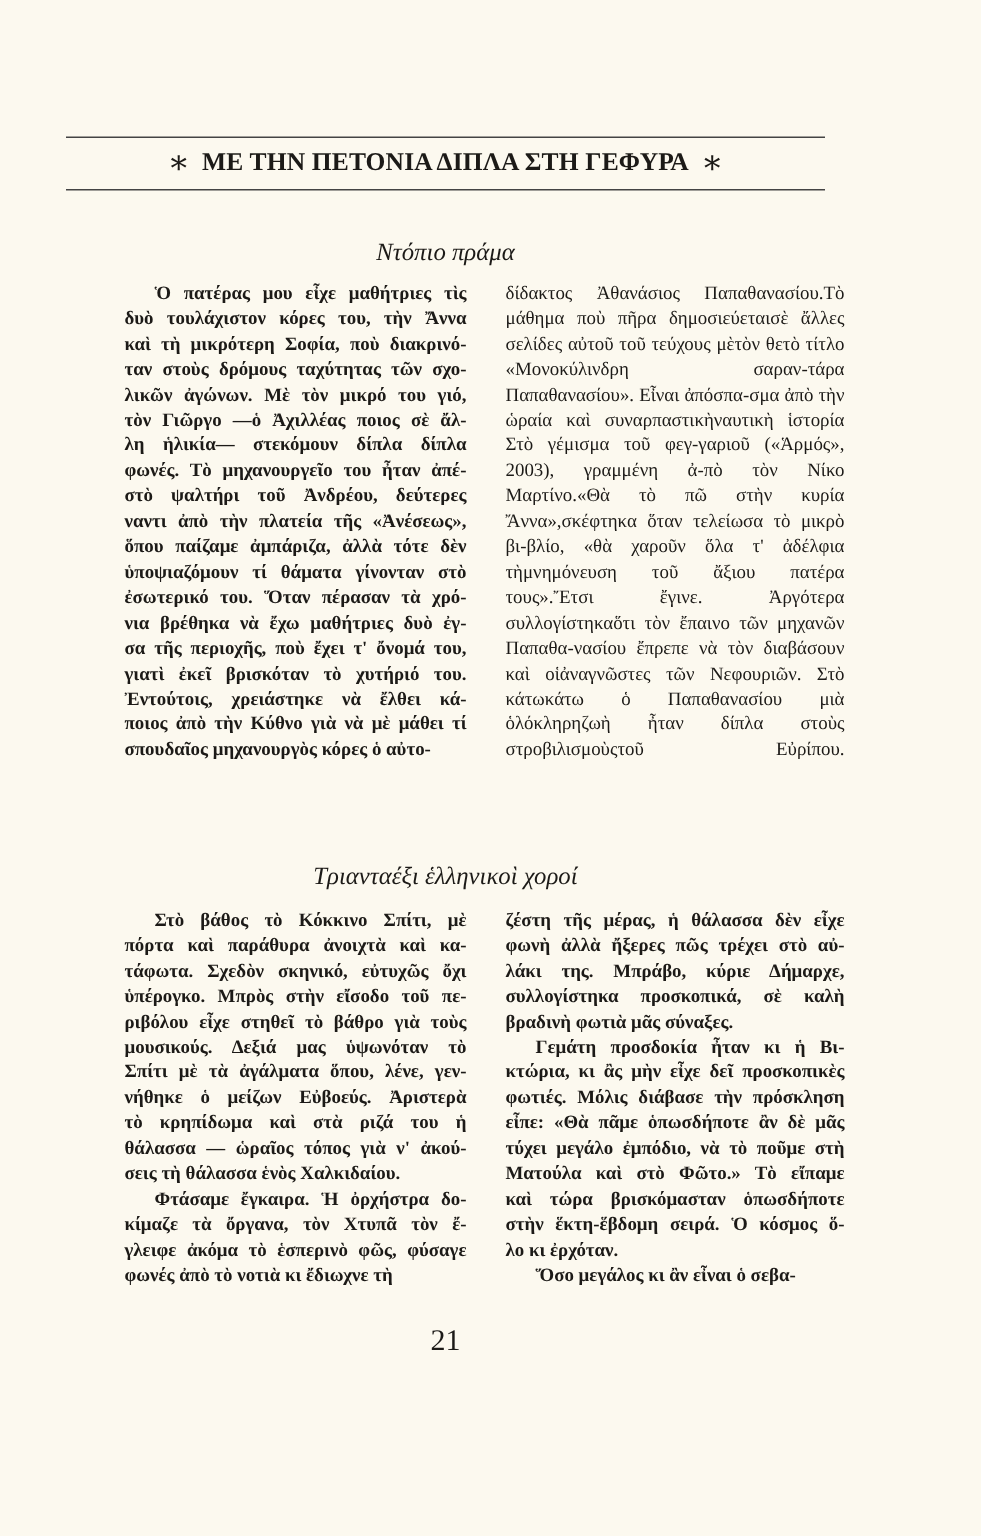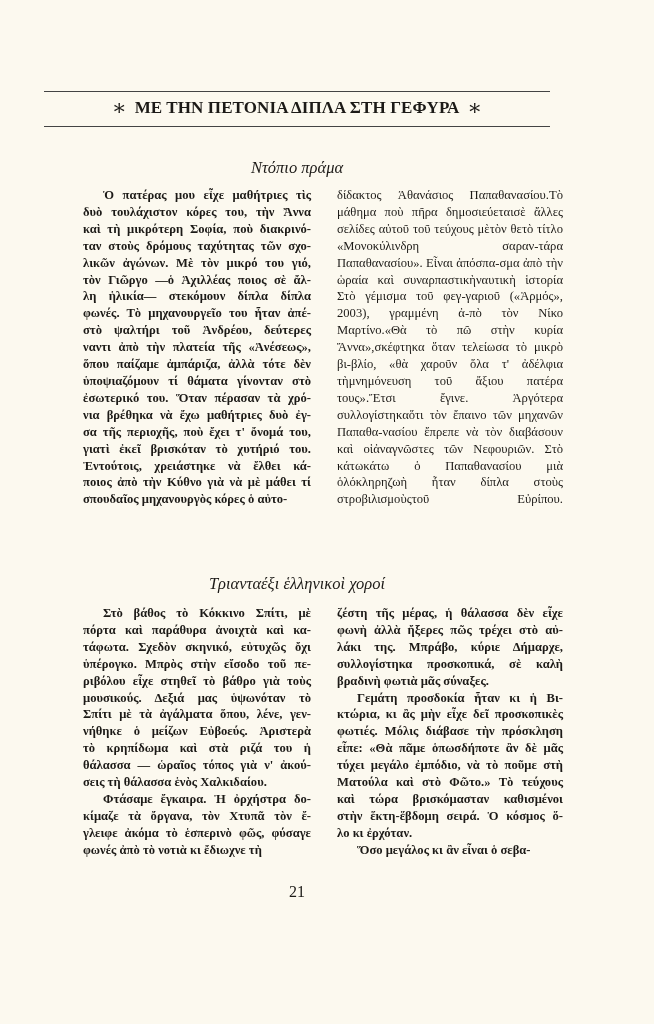--- a/index.html
+++ b/index.html
@@ -33,21 +33,21 @@
     }
     .col .ln { display: block; white-space: nowrap; font-weight: bold; }
     .col .ln.last { text-align-last: left; }
     .col .ln.indent { padding-left: 20px; }
     .col1a { top: 187px; left: 83px; width: 228px; }
     .col1b { top: 187px; left: 337px; width: 226px; }
     .col2a { top: 605px; left: 83px; width: 228px; }
     .col2b { top: 605px; left: 337px; width: 226px; }
     .page-number {
       position: absolute; top: 883px; left: 0; width: 594px; text-align: center;
-      font-size: 16px;
+      font-size: 20px;
     }
   </style>
 </head>
 <body>
 
 <div class="rule top"></div>
 <div class="running-head">
   <span class="star">∗</span><span>ΜΕ ΤΗΝ ΠΕΤΟΝΙΑ ΔΙΠΛΑ ΣΤΗ ΓΕΦΥΡΑ</span><span class="star">∗</span>
 </div>
 <div class="rule bottom"></div>
@@ -98,20 +98,20 @@
     <span class="ln">ζέστη τῆς μέρας, ἡ θάλασσα δὲν εἶχε</span>
     <span class="ln">φωνὴ ἀλλὰ ἤξερες πῶς τρέχει στὸ αὐ-</span>
     <span class="ln">λάκι της. Μπράβο, κύριε Δήμαρχε,</span>
     <span class="ln">συλλογίστηκα προσκοπικά, σὲ καλὴ</span>
     <span class="ln last">βραδινὴ φωτιὰ μᾶς σύναξες.</span>
     <span class="ln indent">Γεμάτη προσδοκία ἦταν κι ἡ Βι-</span>
     <span class="ln">κτώρια, κι ἂς μὴν εἶχε δεῖ προσκοπικὲς</span>
     <span class="ln">φωτιές. Μόλις διάβασε τὴν πρόσκληση</span>
     <span class="ln">εἶπε: «Θὰ πᾶμε ὁπωσδήποτε ἂν δὲ μᾶς</span>
     <span class="ln">τύχει μεγάλο ἐμπόδιο, νὰ τὸ ποῦμε στὴ</span>
-    <span class="ln">Ματούλα καὶ στὸ Φῶτο.» Τὸ τεύχους</span>
-    <span class="ln">καὶ τώρα βρισκόμασταν καθισμένοι</span>
+    <span class="ln">Ματούλα καὶ στὸ Φῶτο.» Τὸ εἴπαμε</span>
+    <span class="ln">καὶ τώρα βρισκόμασταν ὁπωσδήποτε</span>
     <span class="ln">στὴν ἕκτη-ἕβδομη σειρά. Ὁ κόσμος ὅ-</span>
     <span class="ln last">λο κι ἐρχόταν.</span>
     <span class="ln indent last">Ὅσο μεγάλος κι ἂν εἶναι ὁ σεβα-</span>
   </div>
 
 <div class="page-number">21</div>
 
 </body></html>

